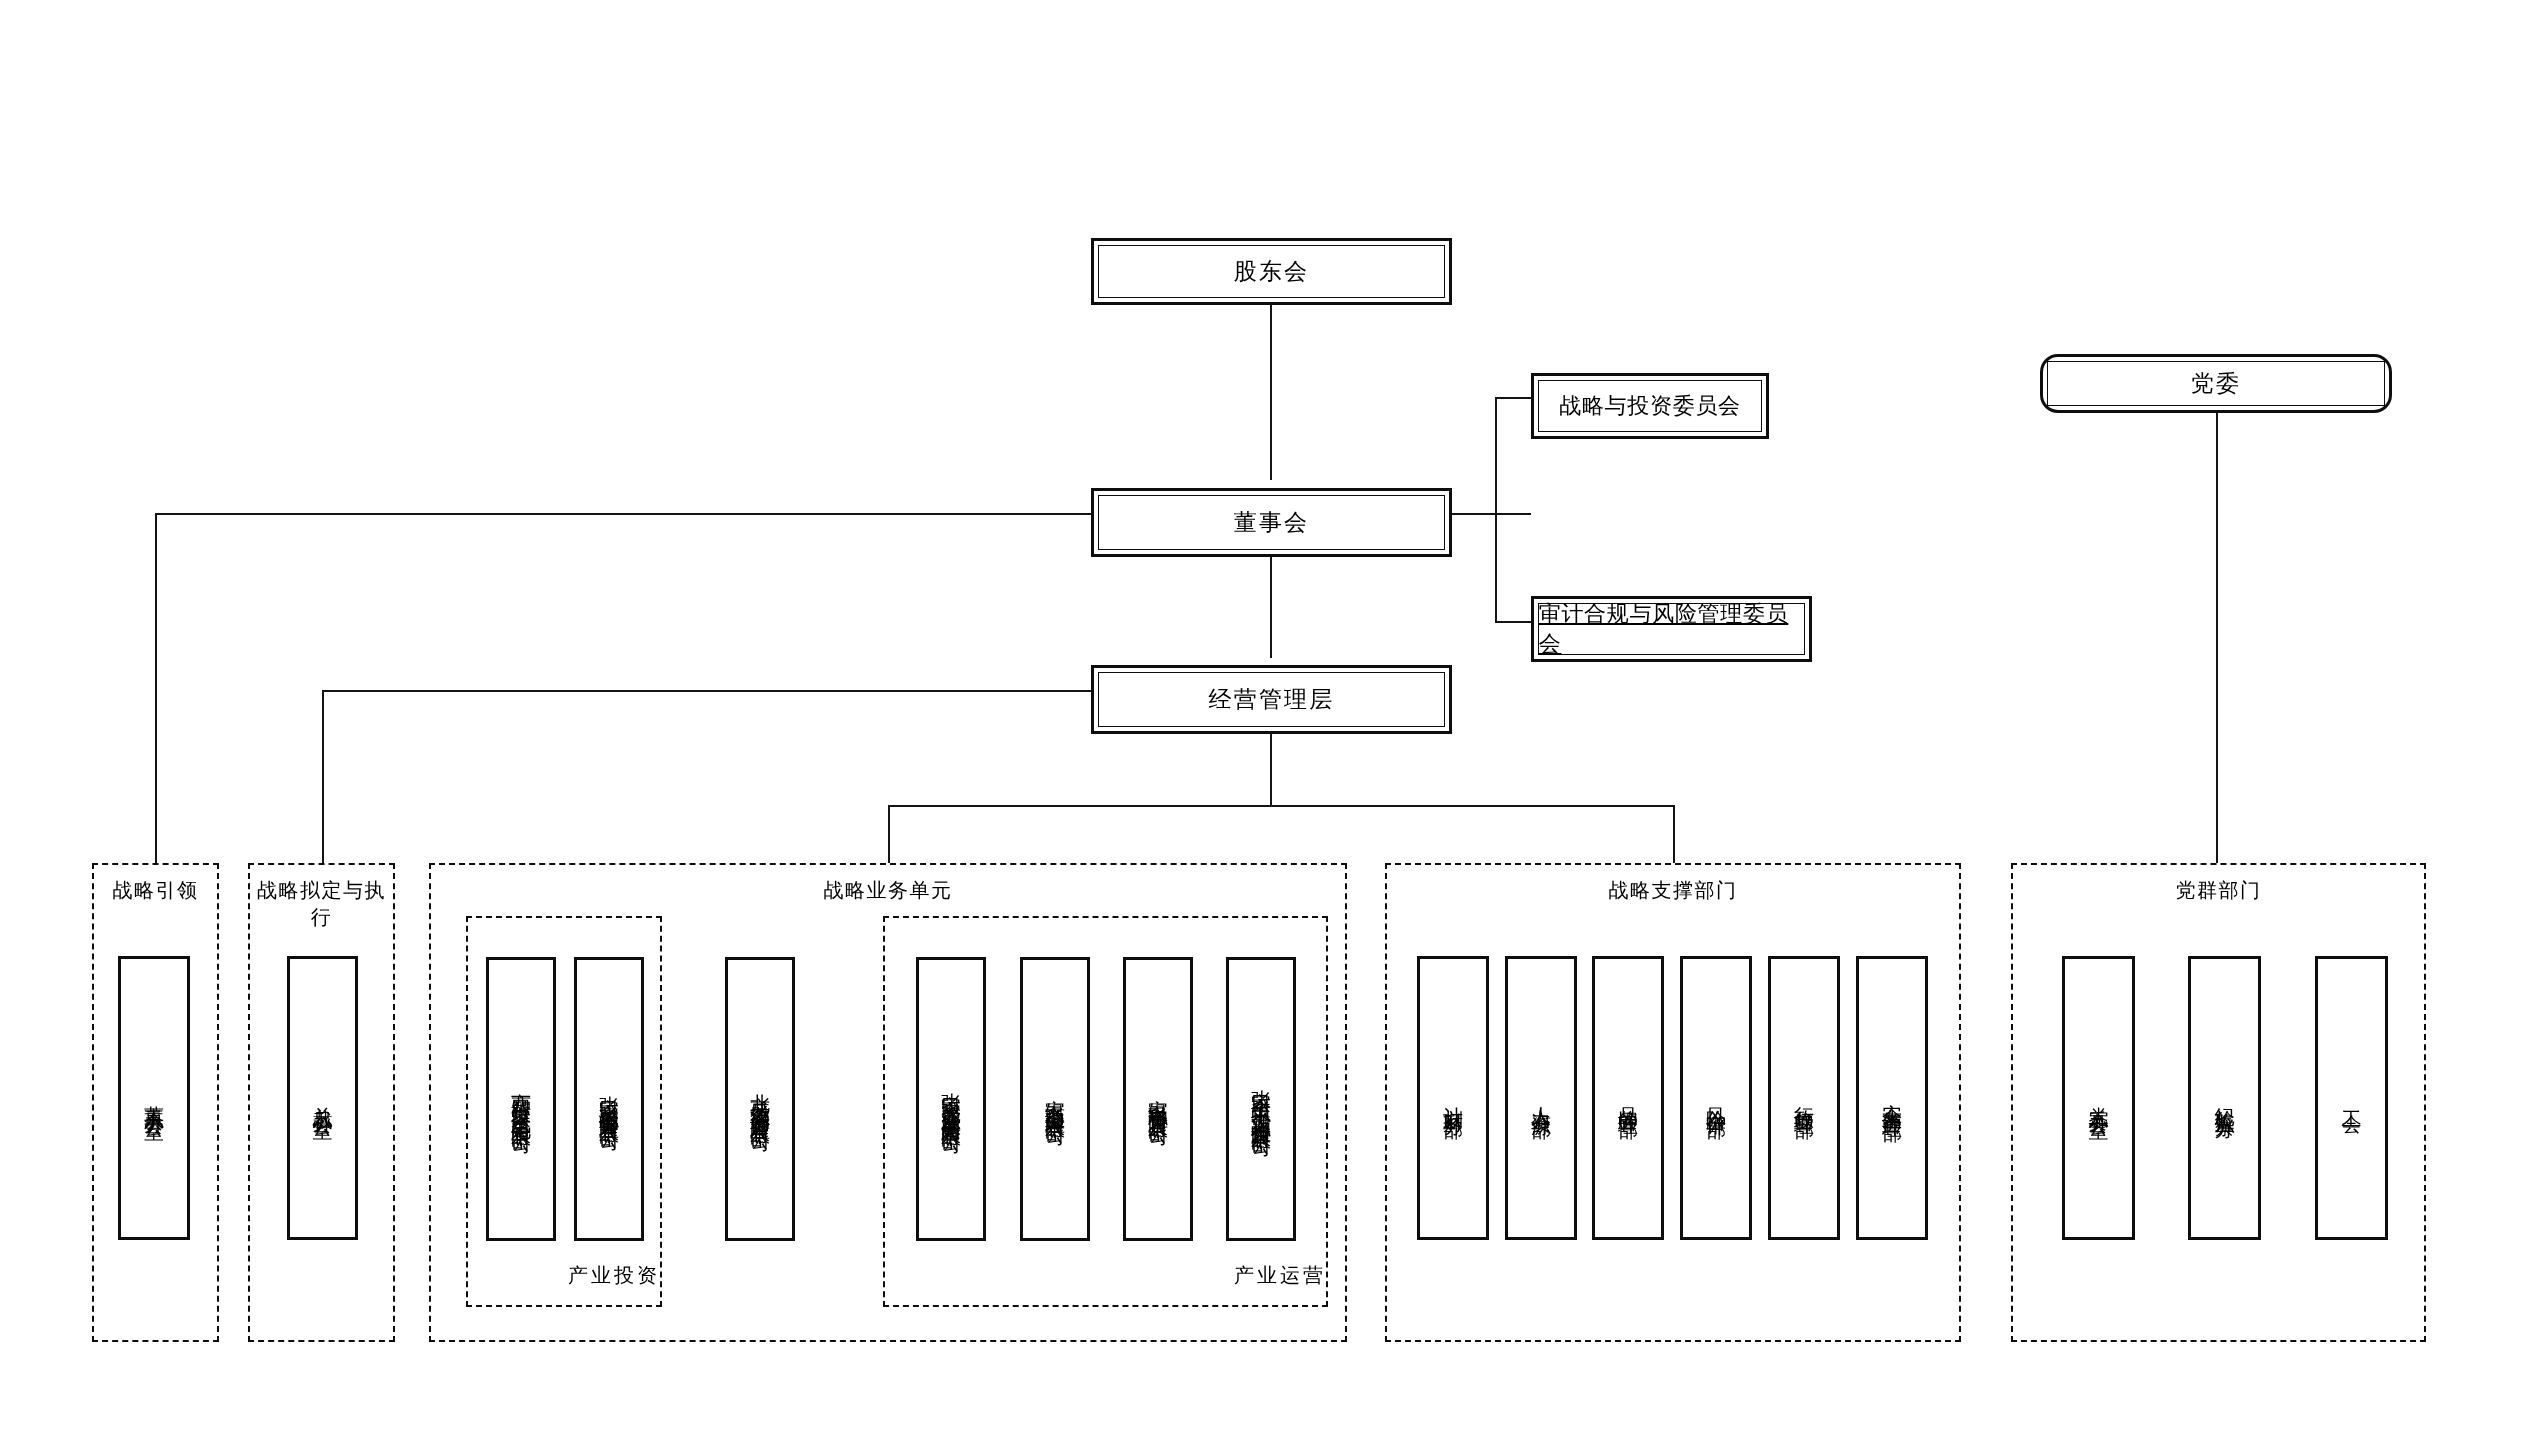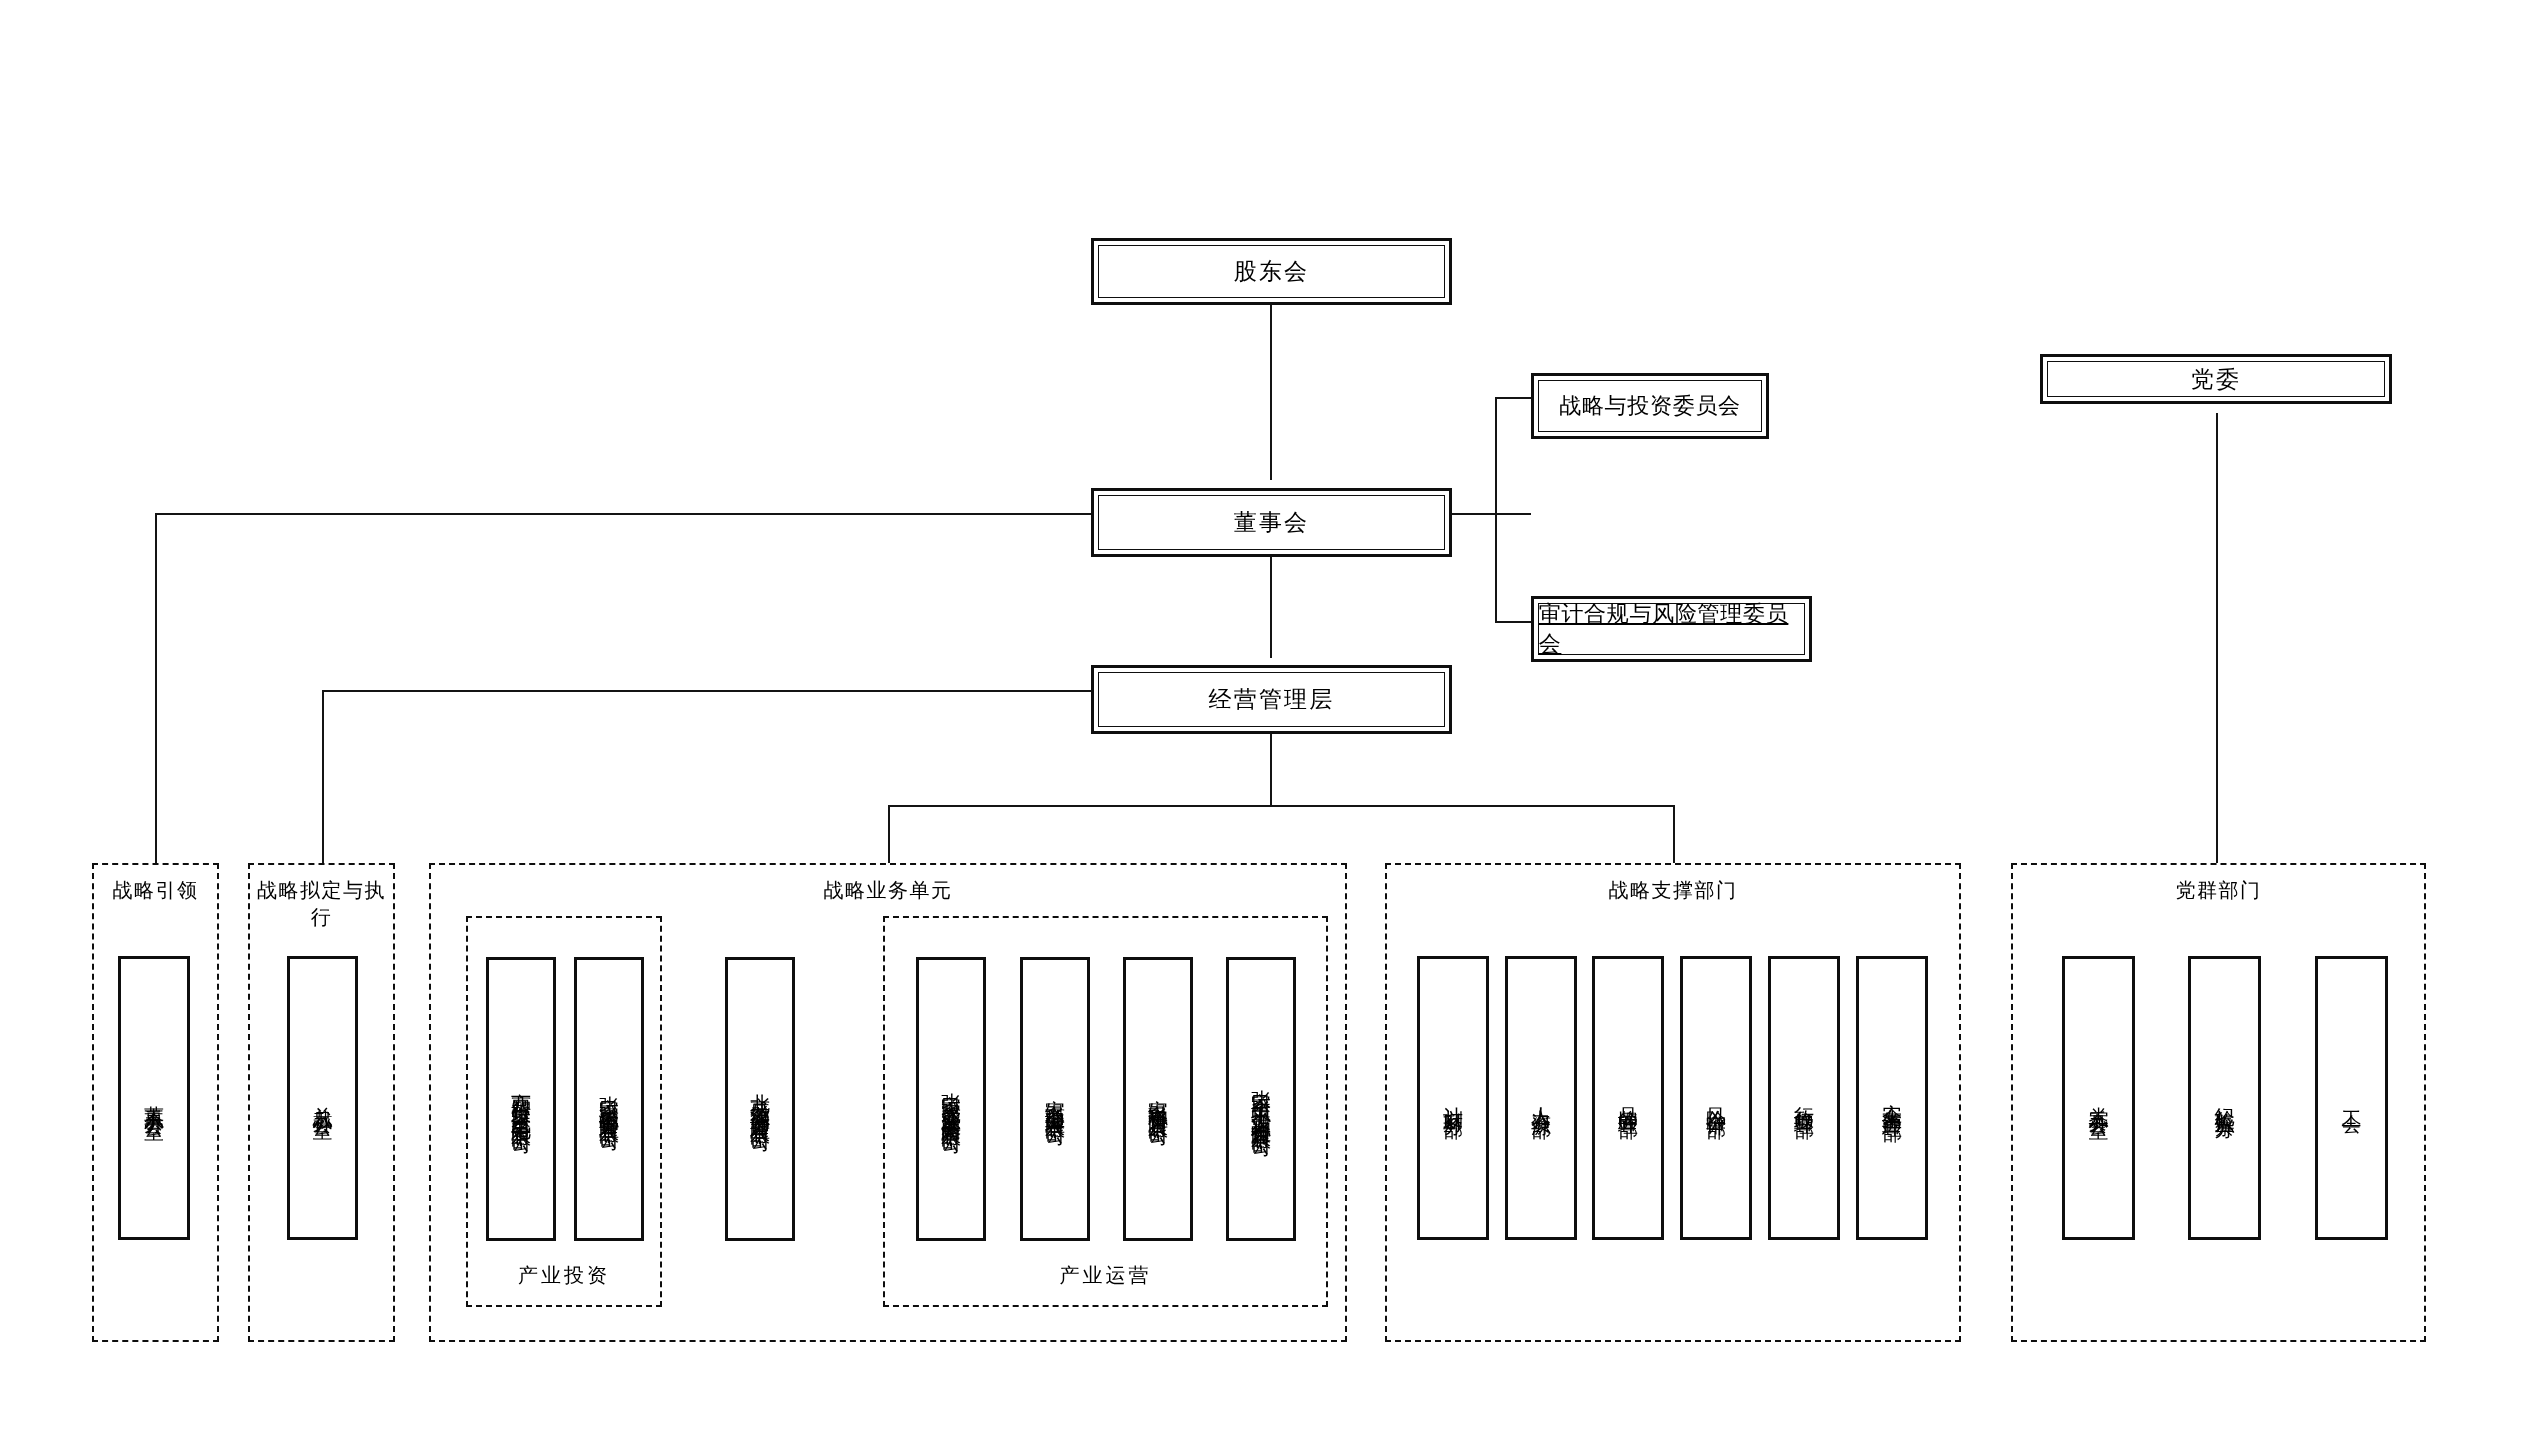--- a/index.html
+++ b/index.html
@@ -26,21 +26,21 @@
       display:flex;align-items:center;justify-content:center;}
   .vt{writing-mode:vertical-rl;text-orientation:upright;
       font-size:20px;line-height:1.25;letter-spacing:3px;
       max-height:94%;text-align:center;}
 
   
   .grp{position:absolute;border:2.2px dashed #0e0e0e;box-sizing:border-box;}
   .grp-label{position:absolute;left:0;top:12px;width:100%;text-align:center;
              font-size:20px;letter-spacing:1.5px;}
   .sub{position:absolute;border:2.2px dashed #0e0e0e;box-sizing:border-box;}
-  .sub-label{position:absolute;left:0;bottom:16.5px;width:100%;text-align:center;
+  .sub-label{position:absolute;left:0;bottom:16.5px;width:100%;text-align:right;
              font-size:20px;letter-spacing:3px;}
 </style>
 </head>
 <body>
 
 <div class="stage">
 
   <div class="vl" style="left:1270px;top:297px;height:183px;"></div>
   <div class="vl" style="left:1270px;top:549px;height:109px;"></div>
 
@@ -78,21 +78,21 @@
 
   <div class="db cmt" style="left:1531px;top:365px;width:238px;height:66px;">
     <div class="in">战略与投资委员会</div>
   </div>
 
 
   <div class="db cmt" style="left:1531px;top:588px;width:281px;height:66px;text-decoration:underline;">
     <div class="in">审计合规与风险管理委员会</div>
   </div>
 
-  <div class="db" style="left:2040px;top:346px;width:352px;height:50px;">
+  <div class="db" style="left:2040px;top:346px;width:352px;height:59px;border-radius:18px;">
     <div class="in">党委</div>
   </div>
 
   <div class="grp" style="left:92px;top:863px;width:127px;height:479px;">
     <div class="grp-label">战略引领</div>
   </div>
   <div class="tb" style="left:118px;top:956px;width:72px;height:284px;">
     <div class="vt">董事会办公室</div>
   </div>
 

